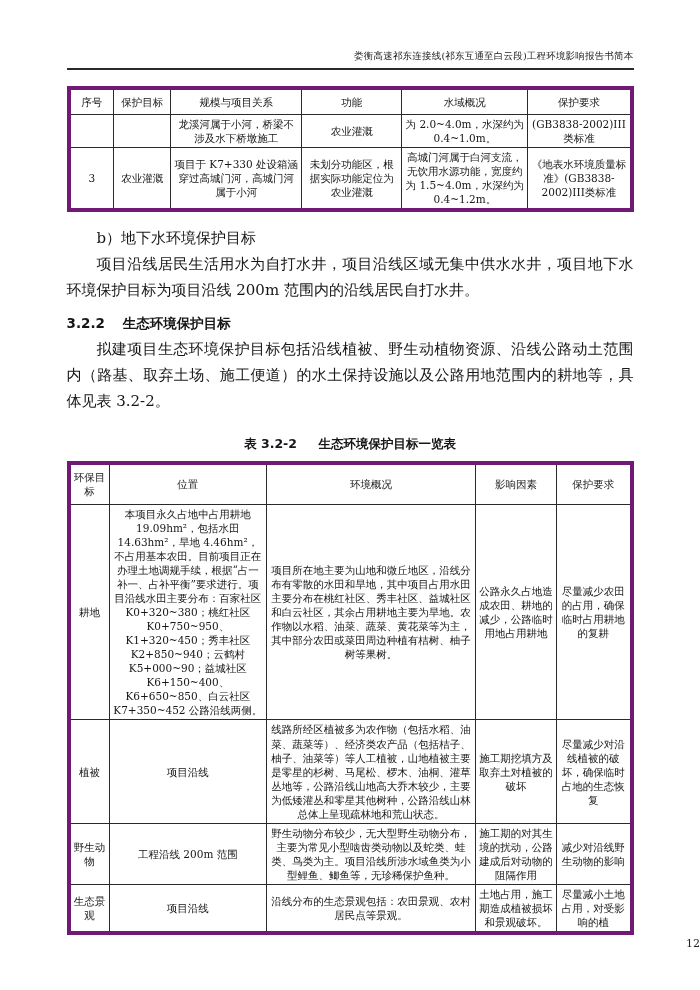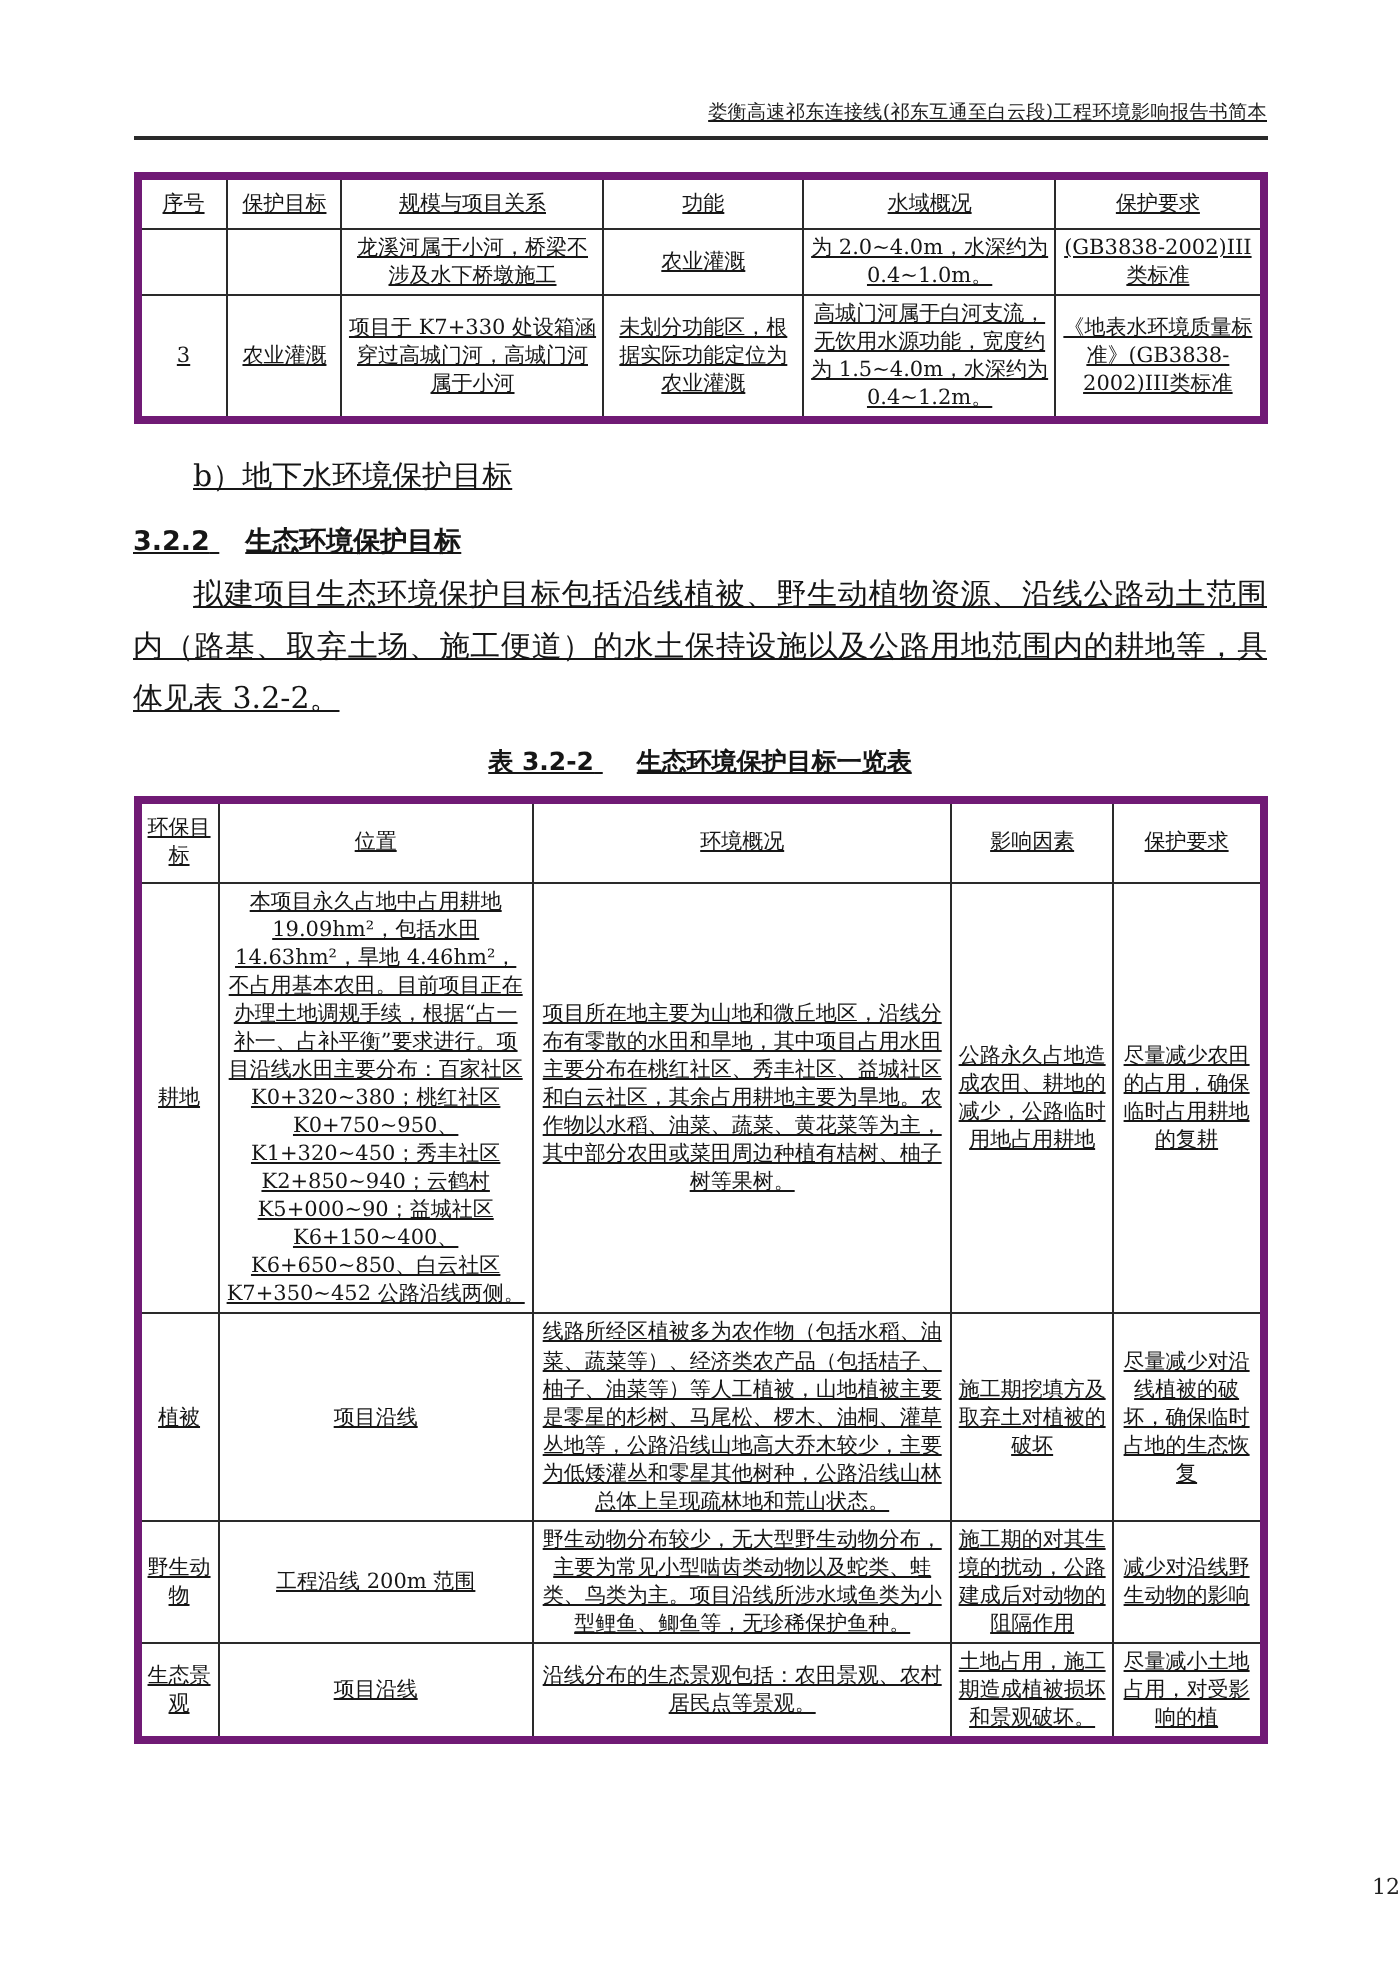--- a/index.html
+++ b/index.html
@@ -4,21 +4,20 @@
 <style>
   html,body { margin:0; padding:0; background:#ffffff; }
   .page {
     position:relative;
     width:700px; height:990px;
     background:#ffffff;
     color:#161616;
     font-family:"DejaVu Serif","Liberation Serif",serif;
     overflow:hidden;
     box-sizing:border-box;
-    text-decoration:underline;
   }
   .content { width:567px; margin:0 auto; }
 
   .doc-header {
     padding-top:50px;
     padding-bottom:5px;
     text-align:right;
     font-size:9.5px;
     letter-spacing:0.2px;
     color:#222;
@@ -58,21 +57,21 @@
   .section-heading {
     margin:7px 0 0 0;
     font-size:13.5px;
     line-height:26px;
     font-weight:bold;
     font-family:"DejaVu Sans","Liberation Sans",sans-serif;
   }
   .sec-title { margin-left:13px;margin-top:40px; }
 
   .table-caption {
-    margin:8px 0 6px 0;
+    margin:19px 0 6px 0;
     text-align:center;
     font-size:12.5px;
     line-height:22px;
     font-weight:bold;
     font-family:"DejaVu Sans","Liberation Sans",sans-serif;
   }
   .cap-title { margin-left:17px; }
 
   .footer {
     position:absolute;
@@ -126,20 +125,21 @@
           <td>农业灌溉</td>
           <td>项目于 K7+330 处设箱涵穿过高城门河，高城门河属于小河</td>
           <td>未划分功能区，根据实际功能定位为农业灌溉</td>
           <td>高城门河属于白河支流，无饮用水源功能，宽度约为 1.5~4.0m，水深约为 0.4~1.2m。</td>
           <td>《地表水环境质量标准》(GB3838-2002)III类标准</td>
         </tr>
       </tbody>
     </table>
 
     <p class="body-text mt-1">b）地下水环境保护目标</p>
+    <p class="body-text">项目沿线居民生活用水为自打水井，项目沿线区域无集中供水水井，项目地下水环境保护目标为项目沿线 200m 范围内的沿线居民自打水井。</p>
 
     <p class="section-heading">
       <span>3.2.2</span>
       <span class="sec-title">生态环境保护目标</span>
     </p>
     <p class="body-text">拟建项目生态环境保护目标包括沿线植被、野生动植物资源、沿线公路动土范围内（路基、取弃土场、施工便道）的水土保持设施以及公路用地范围内的耕地等，具体见表 3.2-2。</p>
 
     <p class="table-caption">
       <span>表 3.2-2</span>
       <span class="cap-title">生态环境保护目标一览表</span>

